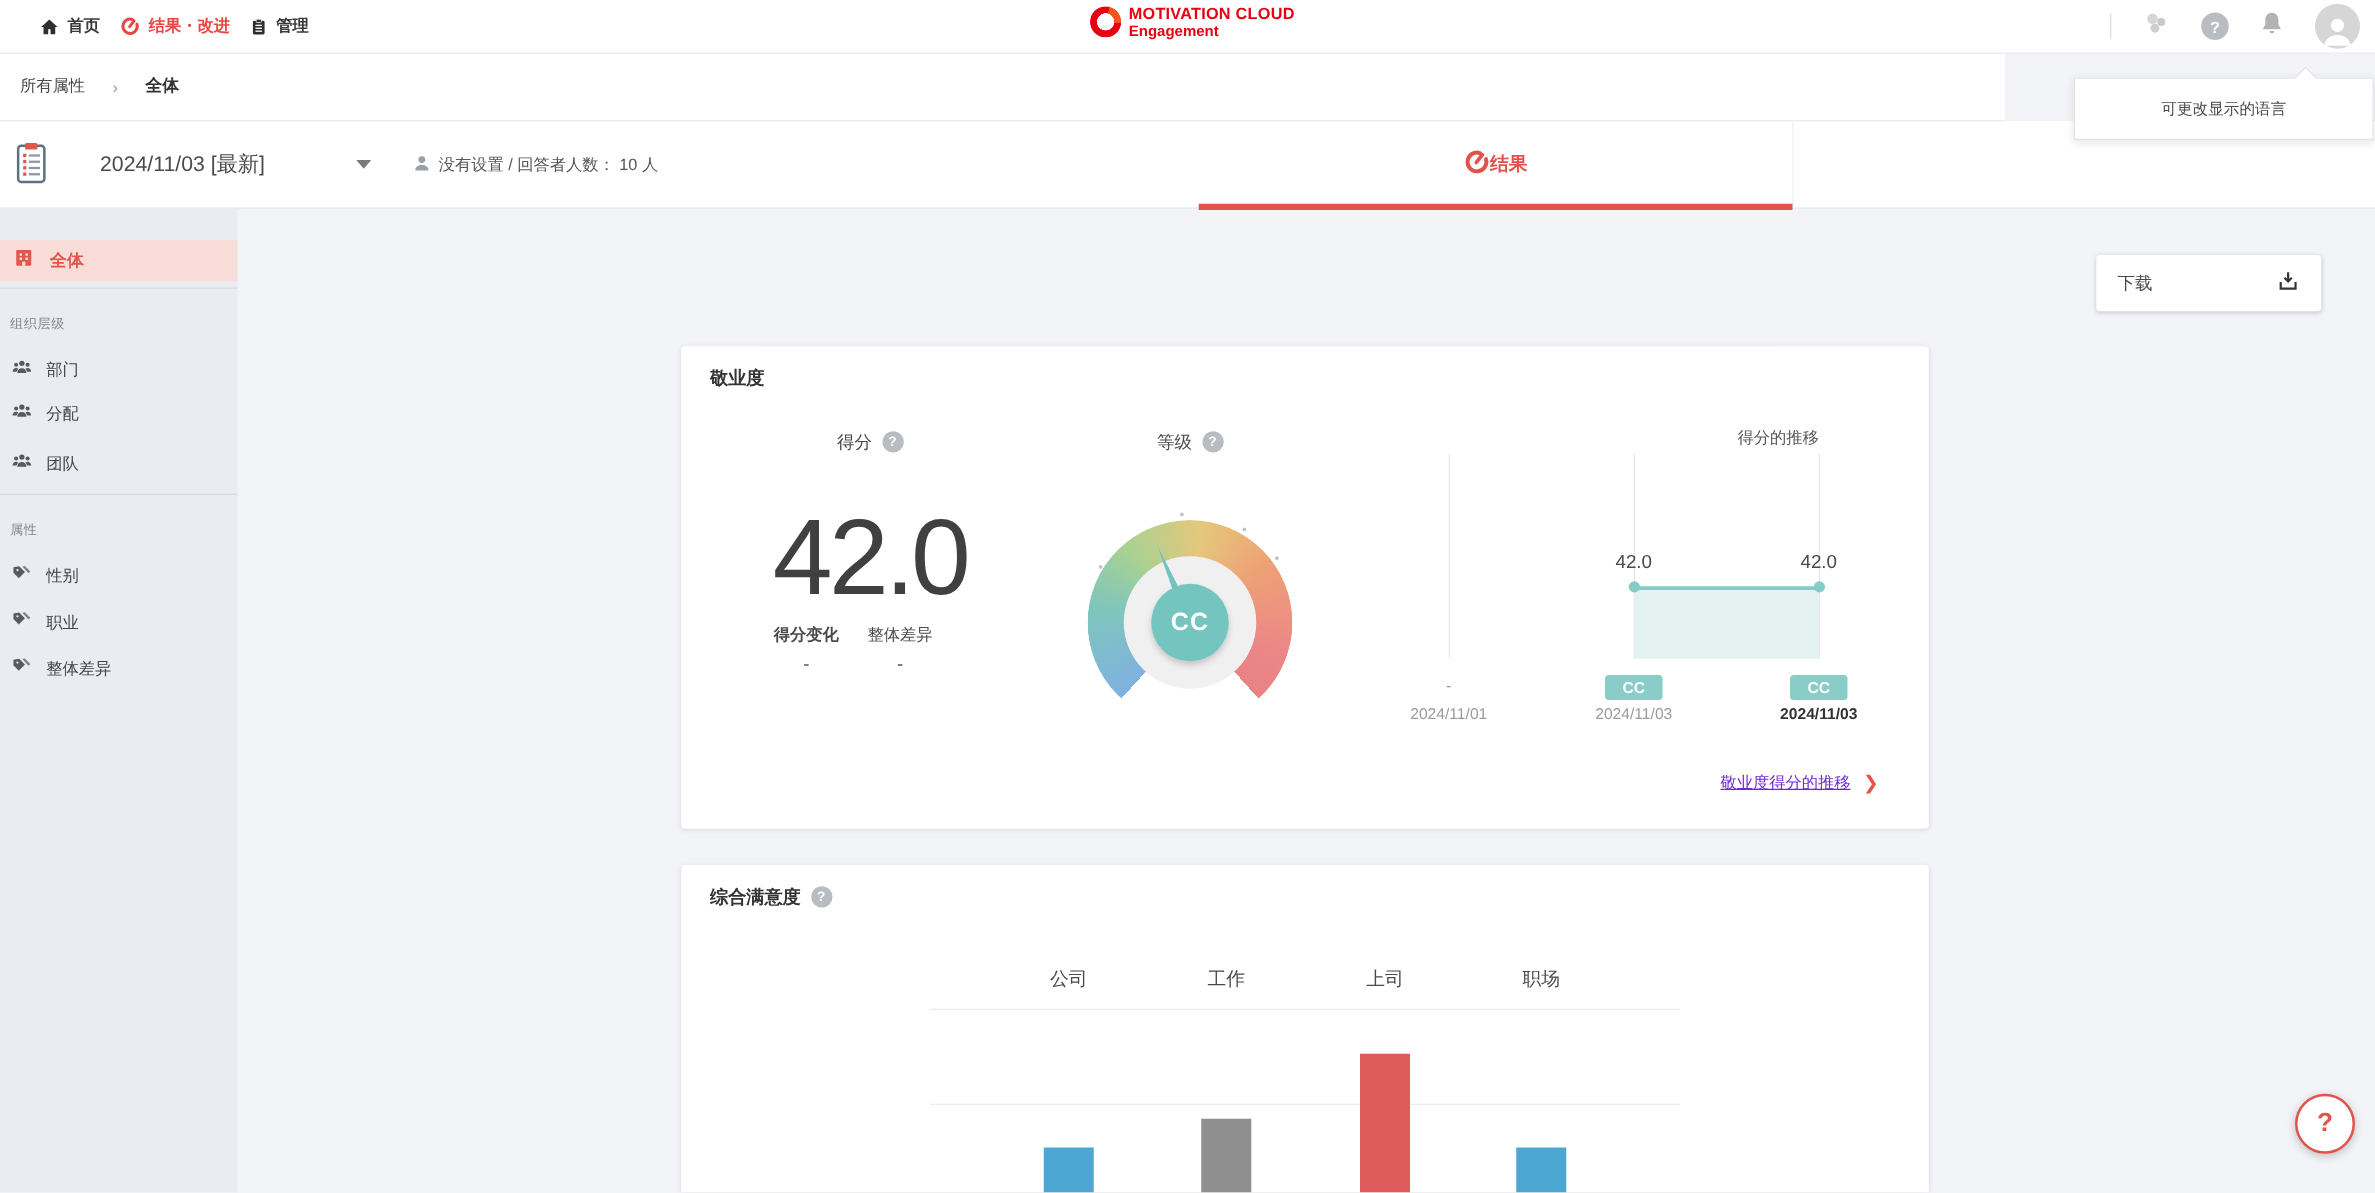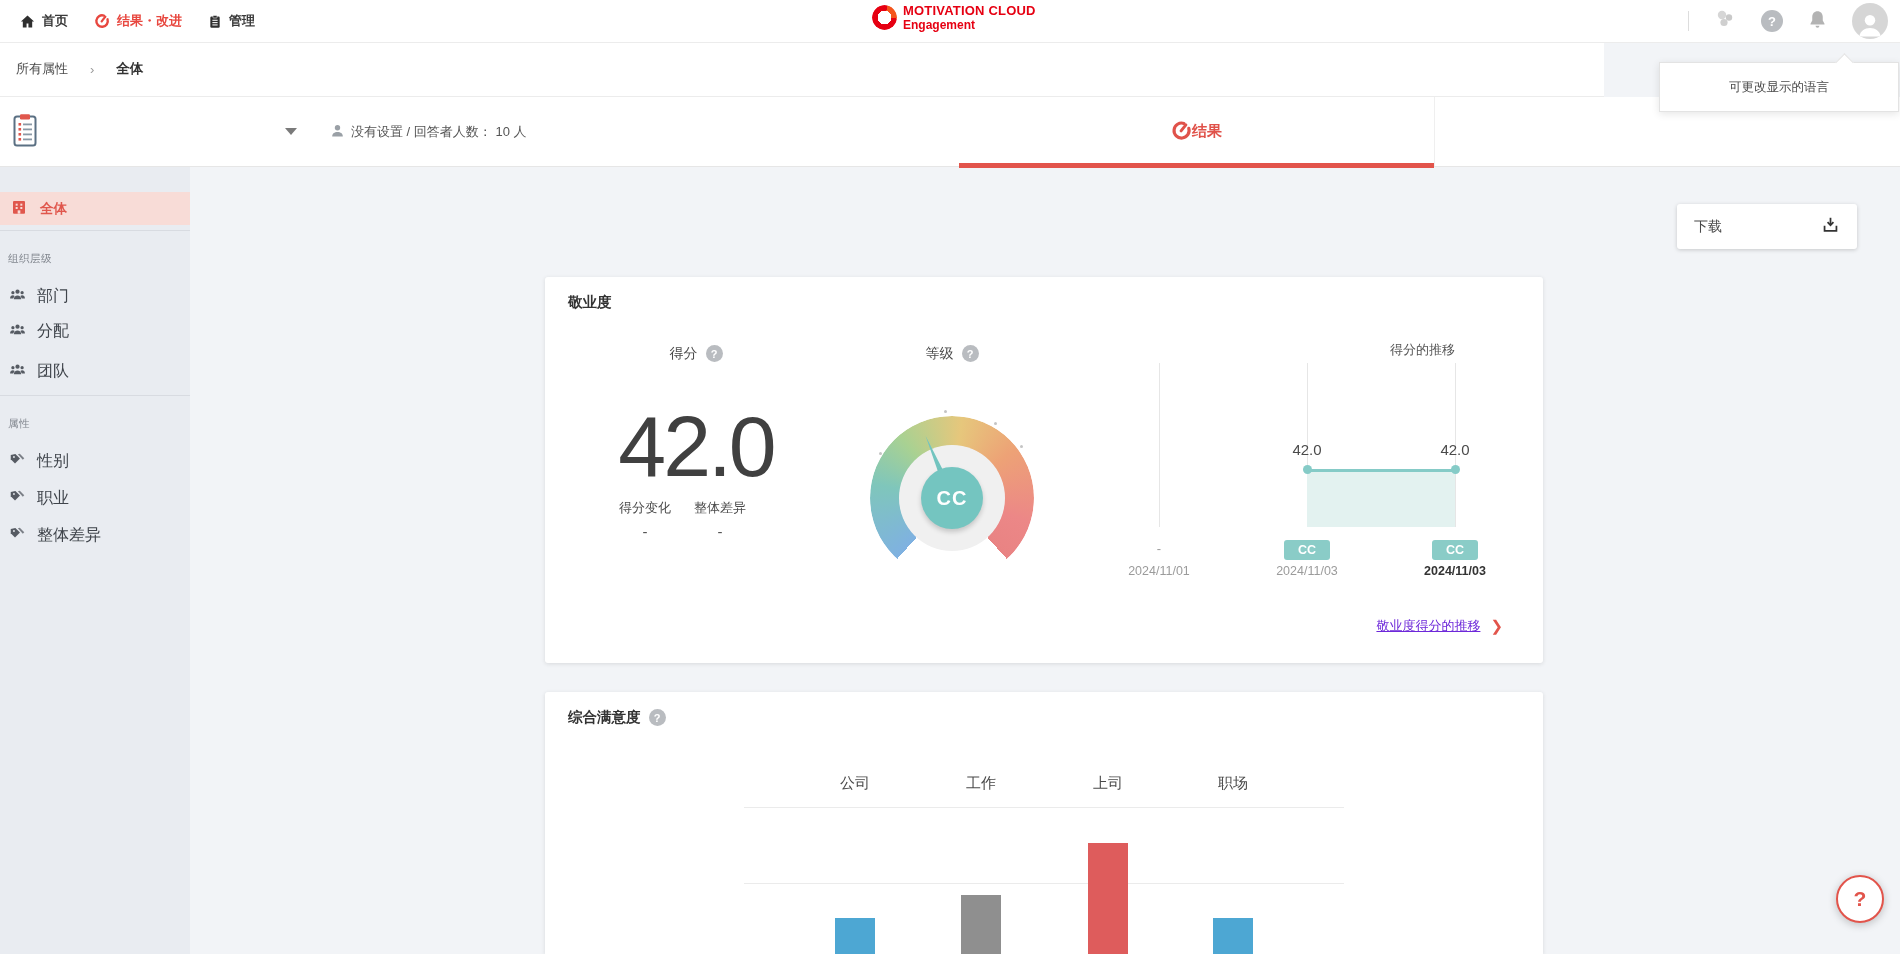--- a/index.html
+++ b/index.html
@@ -5,21 +5,21 @@
   html,body{margin:0;padding:0;}
   body{
     width:1900px;height:954px;position:relative;overflow:hidden;
     background:#f2f4f7;
     font-family:"Liberation Sans","DejaVu Sans",sans-serif;
     color:#333;
     -webkit-font-smoothing:antialiased;
   }
   
   .topnav{position:absolute;left:0;top:0;width:1900px;height:42px;background:#fff;border-bottom:1px solid #ececec;z-index:5;}
-  .topnav-left{position:absolute;left:20px;top:0;height:42px;display:flex;align-items:center;gap:26px;}
+  .topnav-left{position:absolute;left:32px;top:0;height:42px;display:flex;align-items:center;gap:16px;}
   .nav-item{display:flex;align-items:center;gap:7px;font-size:13px;font-weight:700;color:#3a3a3a;cursor:pointer;}
   .nav-item svg{display:block;}
   .nav-item.active{color:#e8473f;}
   .logo{position:absolute;left:872px;top:4px;display:flex;align-items:center;gap:6px;}
   .logo-donut{width:25px;height:25px;border-radius:50%;
     background:conic-gradient(from 15deg,#f4551c 0 80deg,#e60012 80deg 360deg);
     -webkit-mask:radial-gradient(closest-side,transparent 54%,#000 56%);
     mask:radial-gradient(closest-side,transparent 54%,#000 56%);}
   .logo-text{line-height:1;color:#e60012;}
   .logo-line1{font-size:13px;font-weight:800;letter-spacing:.2px;}
@@ -50,21 +50,21 @@
   .lang-tip-caret{position:absolute;left:178px;top:-7px;width:12px;height:12px;background:#fff;border-left:1px solid #e3e3e3;border-top:1px solid #e3e3e3;transform:rotate(45deg);}
   
   .sidebar{position:absolute;left:0;top:166px;width:190px;height:788px;background:#e9ecf1;}
   .sb-overall{position:absolute;left:0;top:26px;width:190px;height:33px;background:#f8dcd7;color:#e0574d;display:flex;align-items:center;cursor:pointer;}
   .sb-overall svg{margin-left:11px;}
   .sb-overall-label{margin-left:13px;font-size:13.5px;font-weight:600;}
   .sb-divider{position:absolute;left:0;width:190px;height:1px;background:#d8dbe1;}
   .sb-sec-title{position:absolute;left:8px;font-size:10.5px;color:#82878f;letter-spacing:.5px;}
   .sb-item{position:absolute;left:0;width:190px;height:36px;display:flex;align-items:center;color:#3f444b;cursor:pointer;}
   .sb-item svg{margin-left:9px;color:#565b63;}
-  .sb-item-label{margin-left:11px;font-size:16px;}
+  .sb-item-label{margin-left:11px;font-size:13px;}
   
   .download-btn{position:absolute;left:1677px;top:204px;width:180px;height:45px;background:#fff;border-radius:3px;box-shadow:0 1px 4px rgba(0,0,0,.18);display:flex;align-items:center;justify-content:space-between;padding:0 17px;box-sizing:border-box;cursor:pointer;}
   .download-label{font-size:14px;color:#4a4a4a;}
   .card{position:absolute;background:#fff;border-radius:3px;box-shadow:0 1px 4px rgba(30,30,30,.12);}
   .card-eng{left:545px;top:277px;width:998px;height:386px;}
   .card-sat{left:545px;top:692px;width:998px;height:262px;border-bottom-left-radius:0;border-bottom-right-radius:0;}
   .card-title{position:absolute;left:23px;top:16px;font-size:14.5px;font-weight:700;color:#333;display:flex;align-items:center;gap:8px;}
   .q-badge{width:17px;height:17px;border-radius:50%;background:#b9bcc0;color:#fff;font-size:11px;font-weight:700;display:flex;align-items:center;justify-content:center;cursor:pointer;}
   .metric-label{position:absolute;top:68px;display:flex;gap:8px;font-size:14px;color:#4a4a4a;}
   .score-label{left:0;width:302px;justify-content:center;}
@@ -186,20 +186,21 @@
         <rect x="5.5" y="9.5" width="2.6" height="2.6" fill="#e0574d"></rect>
         <rect x="10" y="10" width="9" height="1.8" fill="#8b99a6"></rect>
         <rect x="5.5" y="14.5" width="2.6" height="2.6" fill="#e0574d"></rect>
         <rect x="10" y="15" width="9" height="1.8" fill="#8b99a6"></rect>
         <rect x="5.5" y="19.5" width="2.6" height="2.6" fill="#e0574d"></rect>
         <rect x="10" y="20" width="9" height="1.8" fill="#8b99a6"></rect>
         <rect x="5.5" y="24.5" width="2.6" height="2.6" fill="#e0574d"></rect>
         <rect x="10" y="25" width="9" height="1.8" fill="#8b99a6"></rect>
       </svg>
   </span>
+  <div class="survey-date">2024/11/03 [最新]</div>
   <div class="caret-down"></div>
   <div class="respondents">
     <span><svg width="15" height="15" viewBox="0 0 24 24" fill="#9aa0a6">
           <circle cx="12" cy="7.5" r="4.3"></circle>
           <path d="M3.5 21.5c0-4.6 3.7-7 8.5-7s8.5 2.4 8.5 7z"></path>
         </svg></span>
     <span>没有设置 / 回答者人数： 10 人</span>
   </div>
 
   <div class="tab tab-results">
@@ -303,21 +304,21 @@
 <section class="card card-eng">
   <div class="card-title">
     <span>敬业度</span>
   </div>
 
   <div class="metric-label score-label">
     <span>得分</span>
     <span class="q-badge">?</span>
   </div>
   <div class="score-num">42.0</div>
-  <div class="score-sub" style="left:25px;">得分变化</div>
+  <div class="score-sub" style="left:25px;font-weight:bold;">得分变化</div>
   <div class="score-sub" style="left:100px;">整体差异</div>
   <div class="score-sub-val" style="left:25px;">-</div>
   <div class="score-sub-val" style="left:100px;">-</div>
 
   <div class="metric-label grade-label">
     <span>等级</span>
     <span class="q-badge">?</span>
   </div>
   <div class="gauge">
     <div class="gauge-arc"></div>

